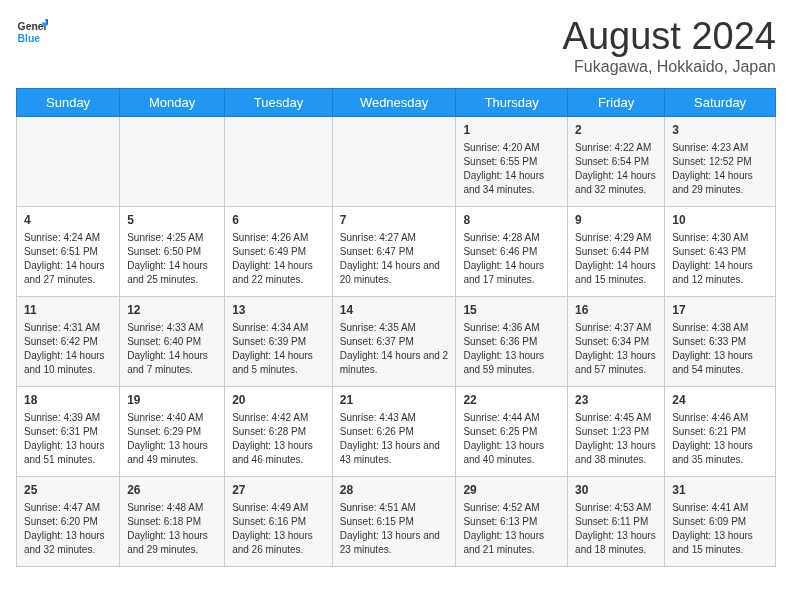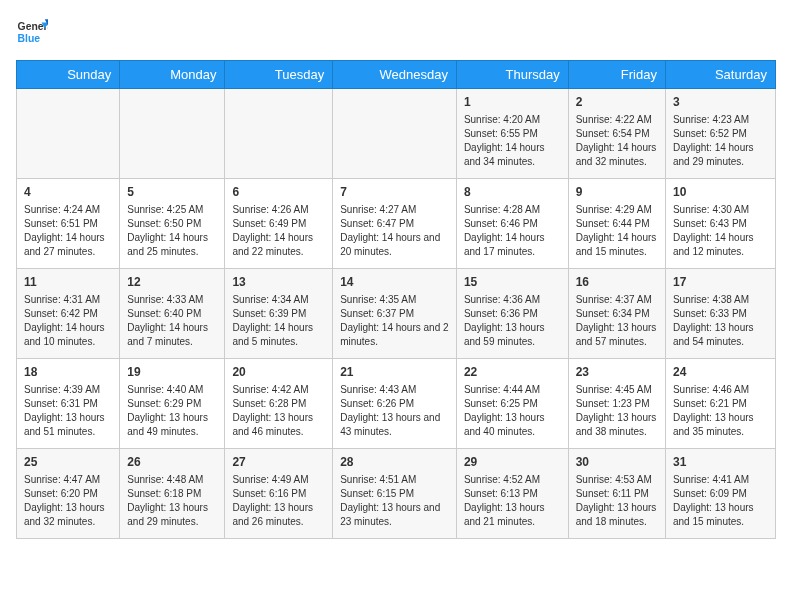--- a/index.html
+++ b/index.html
@@ -42,21 +42,21 @@
       width: 100%;
       border-collapse: collapse;
       font-size: 11px;
     }
     thead tr {
       background-color: #2196F3;
       color: #fff;
     }
     thead th {
       padding: 6px 8px;
-      text-align: right;
+      text-align: center;
       font-weight: normal;
       font-size: 13px;
       border: 1px solid #1a7dc4;
     }
     tbody tr {
       vertical-align: top;
     }
     tbody td {
       border: 1px solid #ccc;
       padding: 5px 7px;
@@ -87,20 +87,22 @@
 <div class="header">
   <div class="logo">
     <svg class="logo-icon" viewBox="0 0 40 40">
       <text x="2" y="18" font-size="13" font-weight="bold" fill="#333">General</text>
       <text x="2" y="32" font-size="13" font-weight="bold" fill="#2196F3">Blue</text>
       <polygon points="32,8 40,8 36,16" fill="#2196F3"></polygon>
       <polygon points="36,4 40,4 40,12" fill="#1565C0"></polygon>
     </svg>
   </div>
   <div class="title-area">
+    <div class="month-title">August 2024</div>
+    <div class="location">Fukagawa, Hokkaido, Japan</div>
   </div>
 </div>
 
 <table>
   <thead>
     <tr>
     <th>Sunday</th>
         <th>Monday</th>
         <th>Tuesday</th>
         <th>Wednesday</th>
@@ -125,21 +127,21 @@
         <td>
           <span class="day-number">2</span>
           <div class="day-content">Sunrise: 4:22 AM
 Sunset: 6:54 PM
 Daylight: 14 hours
 and 32 minutes.</div>
         </td>
         <td>
           <span class="day-number">3</span>
           <div class="day-content">Sunrise: 4:23 AM
-Sunset: 6:52 PM
+Sunset: 12:52 PM
 Daylight: 14 hours
 and 29 minutes.</div>
         </td>
       </tr>
       <tr>
         <td>
           <span class="day-number">4</span>
           <div class="day-content">Sunrise: 4:24 AM
 Sunset: 6:51 PM
 Daylight: 14 hours

